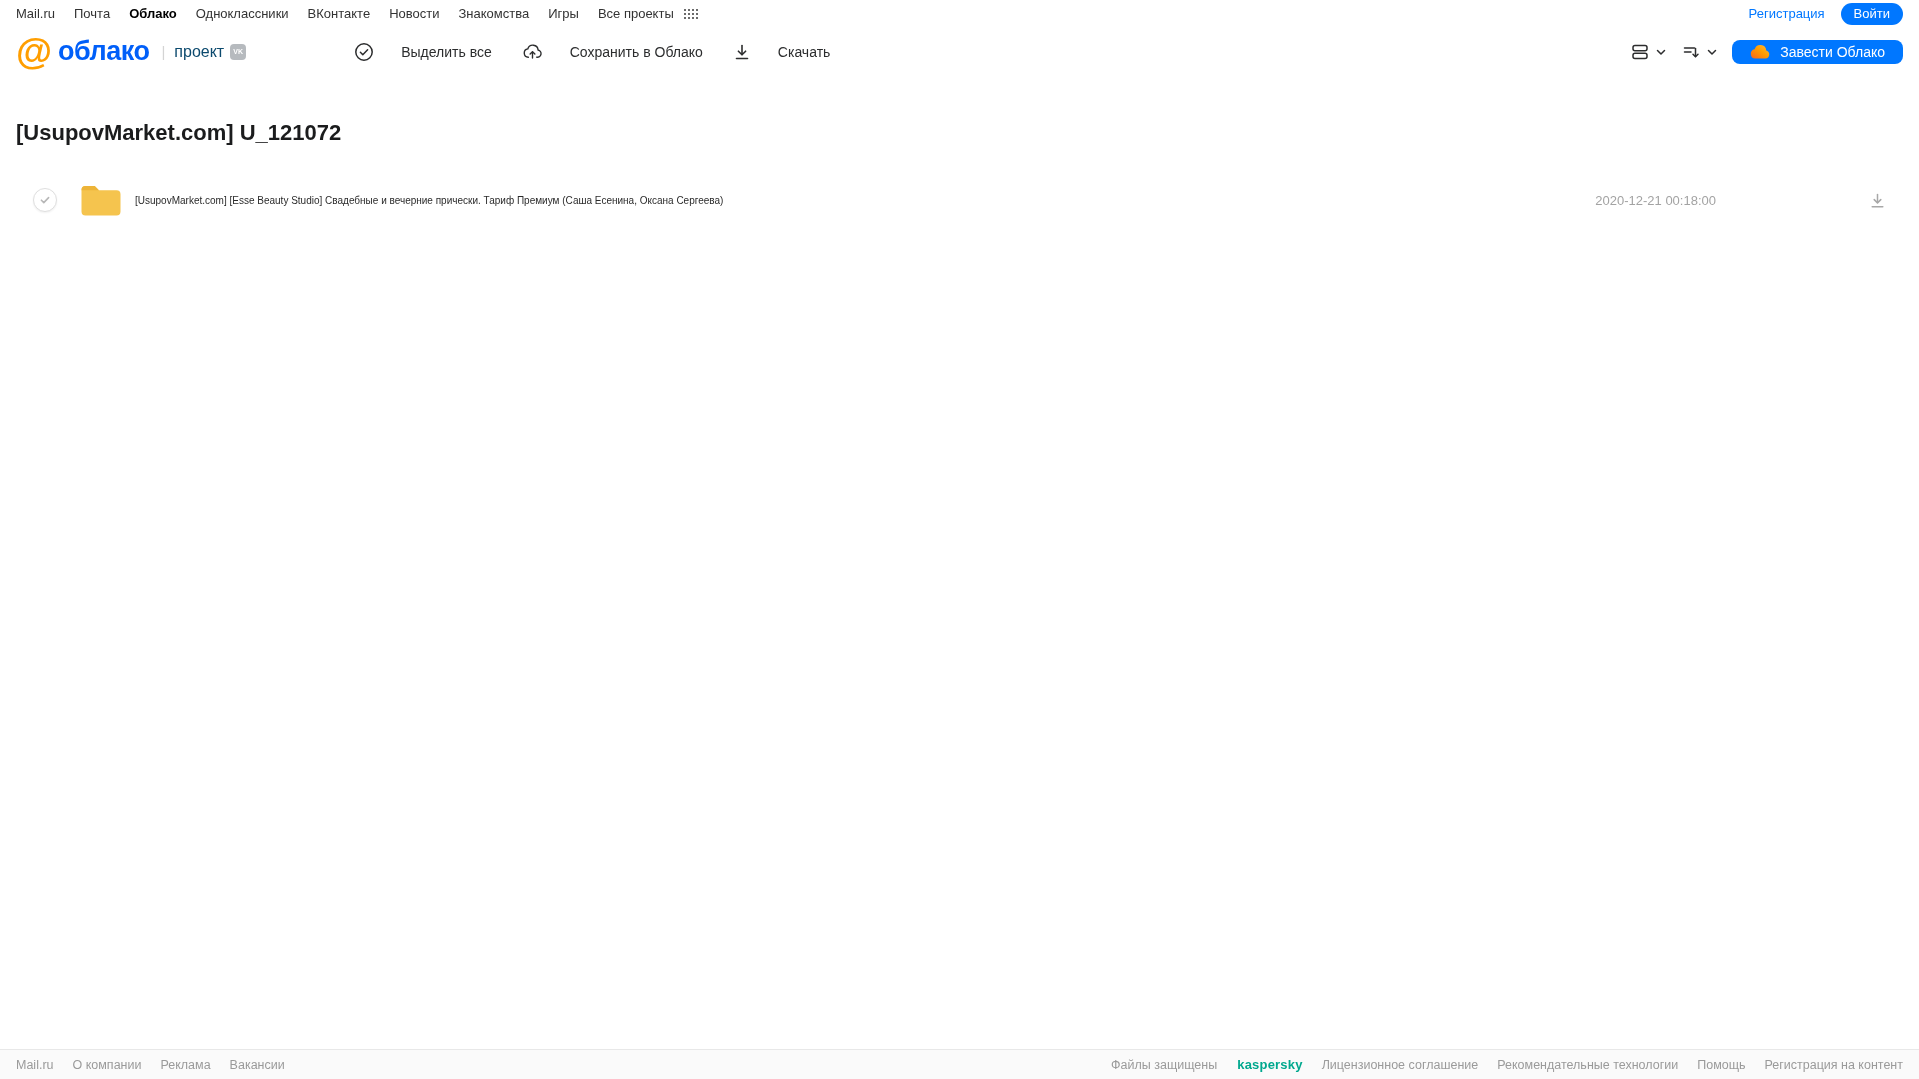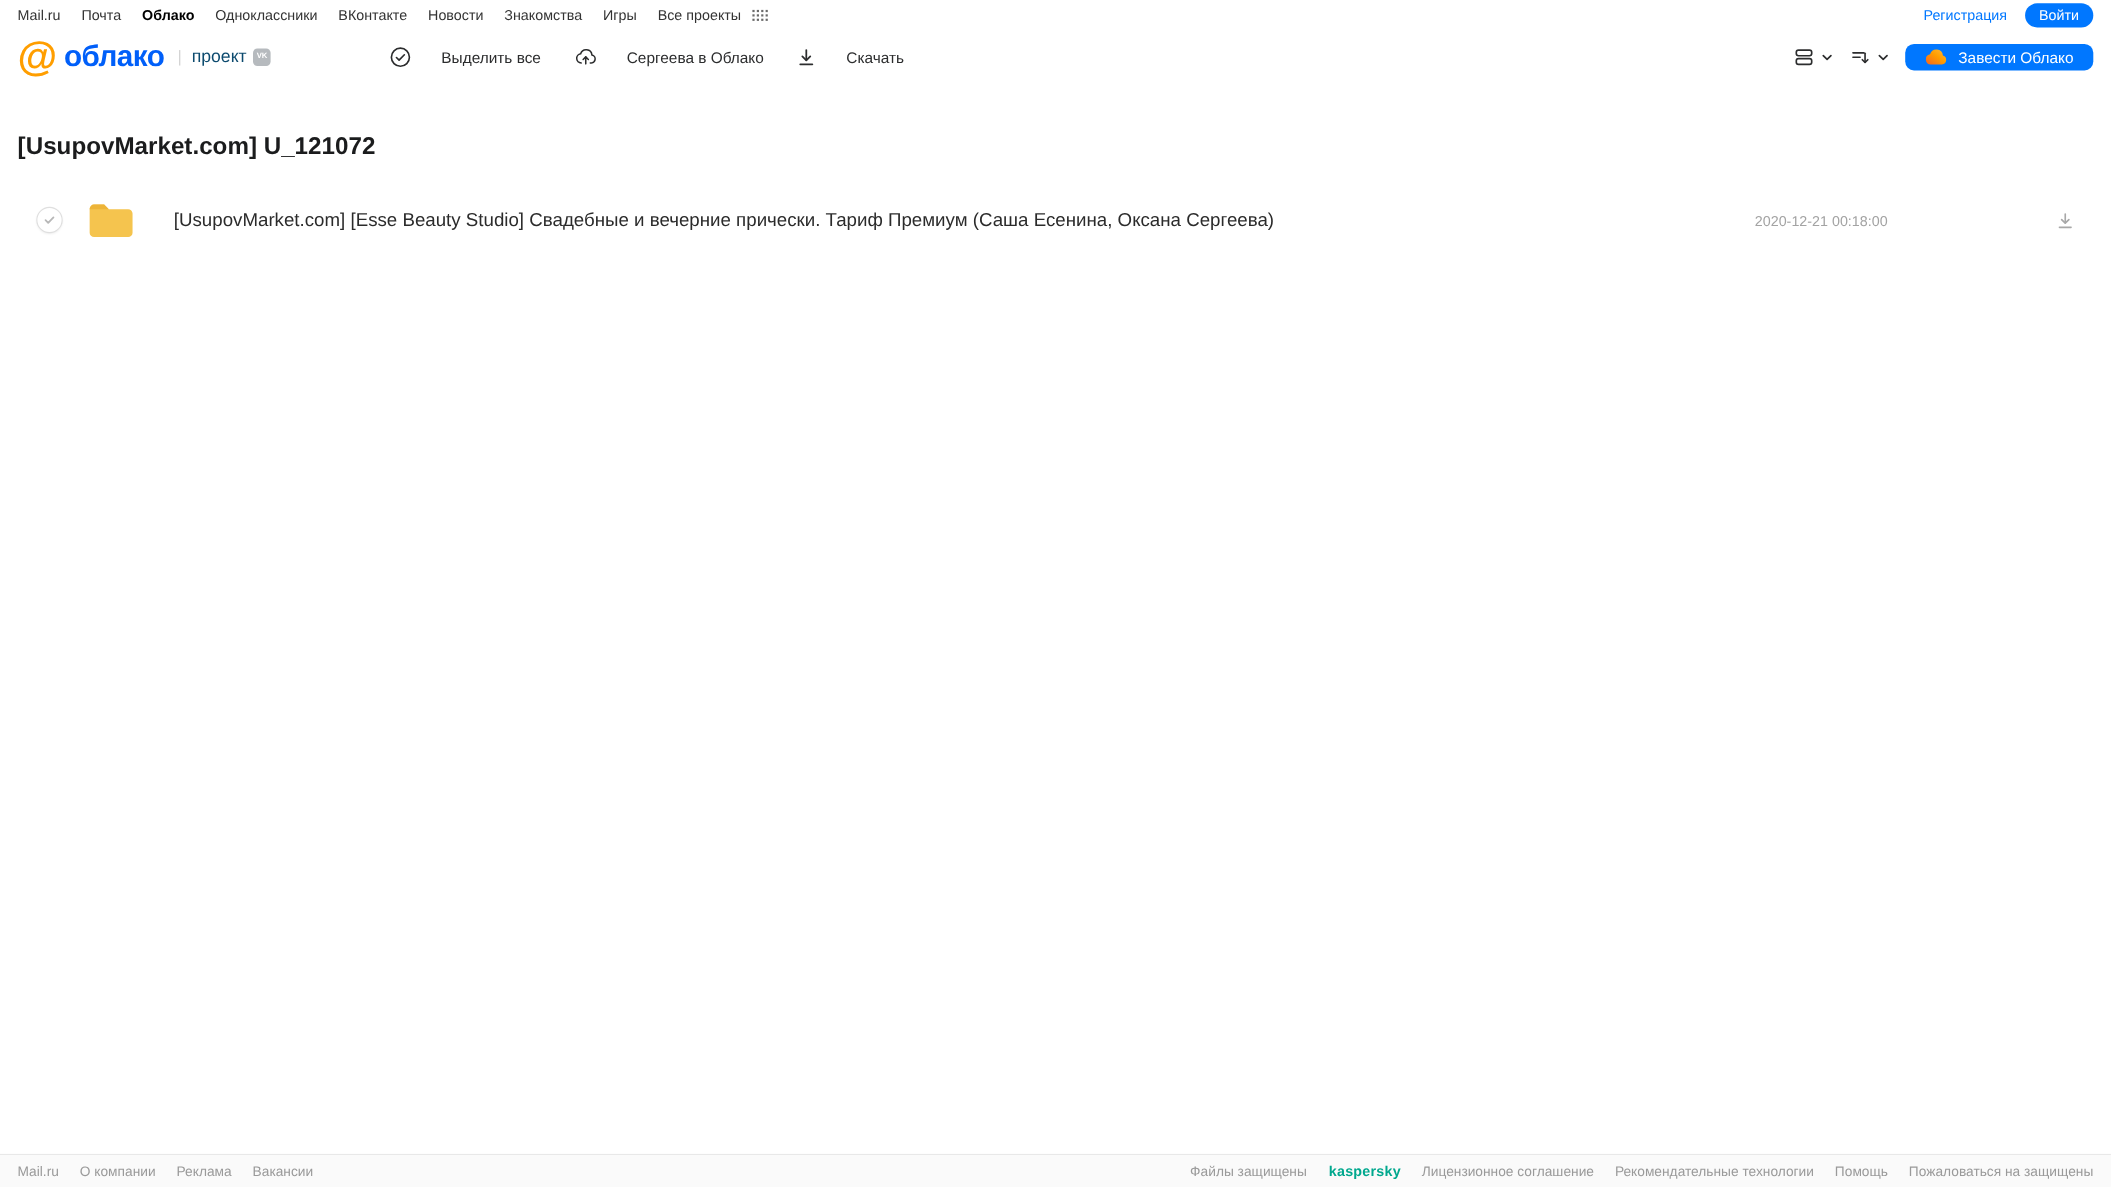--- a/index.html
+++ b/index.html
@@ -53,21 +53,21 @@
   
   .main { padding:0; }
   .page-title { margin:44px 0 0 16px; font-size:22px; font-weight:600; color:#1b1c1d; }
   .file-row { margin-top:34px; height:40px; display:flex; align-items:center; cursor:pointer; }
   .row-check {
     width:24px; height:24px; border:1px solid #dfdfdf; border-radius:50%; margin-left:33px;
     display:flex; align-items:center; justify-content:center; background:#fff; flex:none;
     box-shadow:0 1px 2px rgba(0,0,0,0.06);
   }
   .folder-wrap { margin-left:23px; flex:none; display:flex; }
-  .file-name { margin-left:36px; font-size:17px; color:#2b2b2b; }
+  .file-name { margin-left:13px; font-size:10px; color:#2b2b2b; }
   .file-date { margin-left:auto; font-size:13px; color:#a3a3a3; }
   .row-dl { width:203px; flex:none; display:flex; justify-content:flex-end; padding-right:33px; }
 
   
   .footer {
     position:absolute; left:0; bottom:0; width:100%; height:30px; background:#fafafa;
     border-top:1px solid #e8e8e8; display:flex; align-items:center; padding:0 16px;
     font-size:12.5px; color:#9a9a9a;
   }
   .footer a, .footer .flink { color:#9a9a9a; margin-right:19px; cursor:pointer; }
@@ -132,21 +132,21 @@
       <span>Выделить все</span>
     </div>
     <div class="toolbar-action">
       <span>
         <svg width="21" height="21" viewBox="0 0 24 24" fill="none">
           <path d="M7.3 18.5a4.8 4.8 0 0 1-.6-9.55 6 6 0 0 1 11.7 1.3 4.2 4.2 0 0 1-1.7 8.25" stroke="#2c2d2e" stroke-width="1.6" stroke-linecap="round"></path>
           <path d="M12 19.5v-7" stroke="#2c2d2e" stroke-width="1.6" stroke-linecap="round"></path>
           <path d="M9.3 14.9l2.7-2.7 2.7 2.7" stroke="#2c2d2e" stroke-width="1.6" stroke-linecap="round" stroke-linejoin="round"></path>
         </svg>
       </span>
-      <span>Сергеева в Облако</span>
+      <span>Сохранить в Облако</span>
     </div>
     <div class="toolbar-action">
       <span>
         <svg width="18" height="18" viewBox="0 0 18 18" fill="none">
           <path d="M9 2.5v9" stroke="#2c2d2e" stroke-width="1.6" stroke-linecap="round"></path>
           <path d="M5.4 8.2L9 11.8l3.6-3.6" stroke="#2c2d2e" stroke-width="1.6" stroke-linecap="round" stroke-linejoin="round"></path>
           <path d="M3.5 15.5h11" stroke="#2c2d2e" stroke-width="1.6" stroke-linecap="round"></path>
         </svg>
       </span>
       <span>Скачать</span>
@@ -236,15 +236,15 @@
   <span class="flink">Вакансии</span>
 
   <div class="footer-right">
     <span class="kaspersky-seg">
       <span>Файлы защищены</span>
       <span class="kaspersky-brand">kaspersky</span>
     </span>
     <span class="flink">Лицензионное соглашение</span>
     <span class="flink">Рекомендательные технологии</span>
     <span class="flink">Помощь</span>
-    <span class="flink">Пожаловаться на защищены</span>
+    <span class="flink">Регистрация на контент</span>
   </div>
 </footer>
 
 </body></html>

